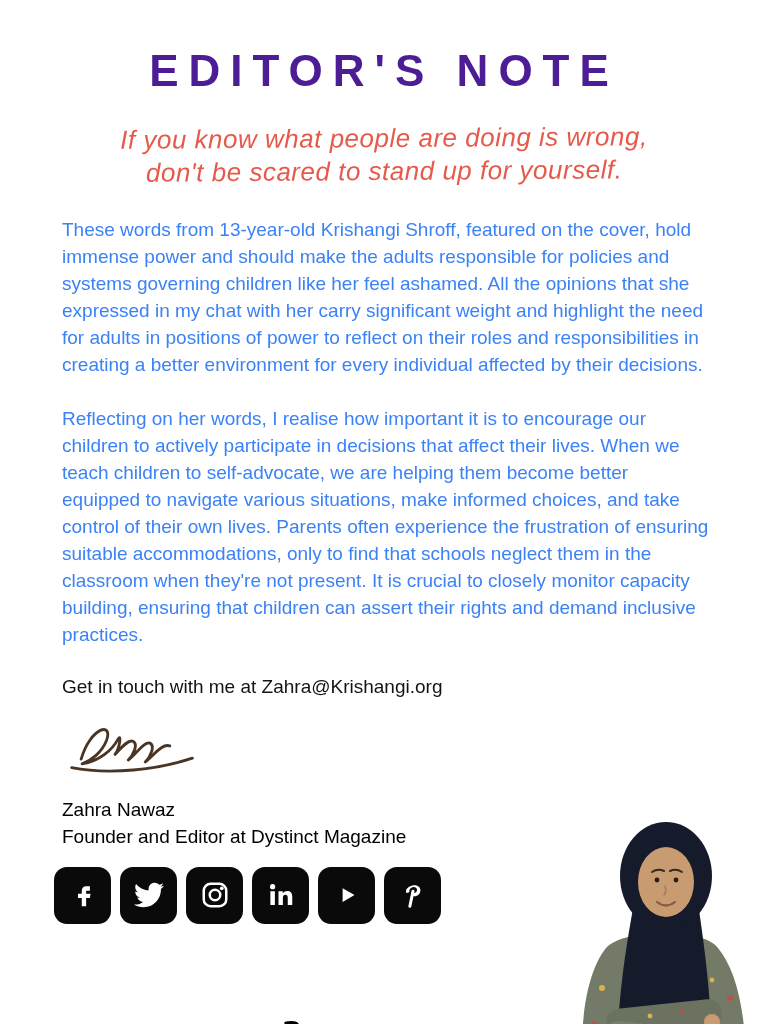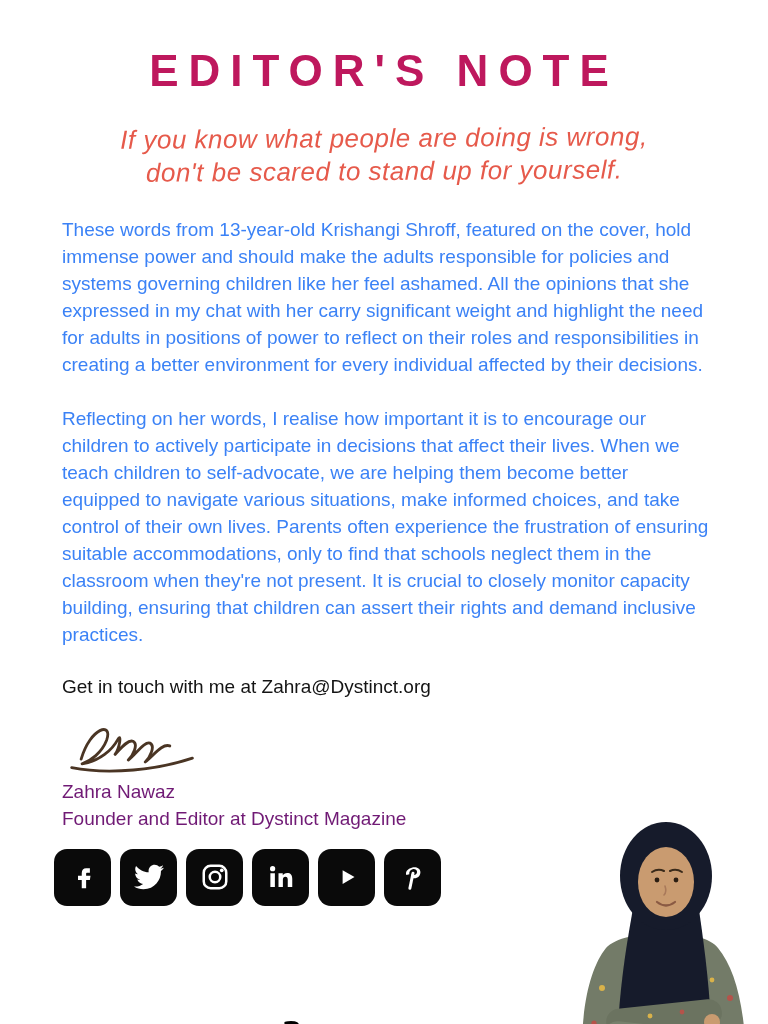--- a/index.html
+++ b/index.html
@@ -4,35 +4,35 @@
 <style>
   html,body{margin:0;padding:0;}
   body{
     width:768px;height:1024px;background:#ffffff;
     font-family:"Liberation Sans","DejaVu Sans",sans-serif;
     color:#111111;position:relative;overflow:hidden;
   }
   .page{width:768px;height:1024px;position:relative;}
   .page-title{
     margin:46px 0 0 0;text-align:center;
-    font-size:44px;font-weight:800;letter-spacing:10px;color:#be185d;
+    font-size:44px;font-weight:800;letter-spacing:10px;color:#4c1d95;
   }
   .quote{
     margin-top:26px;text-align:center;color:#e65a4b;
     font-size:26px;line-height:1.25;font-style:italic;font-weight:500;
     letter-spacing:0.5px;transform:rotate(-0.4deg);
   }
   .body-copy{
     margin:30px 58px 0 62px;
     font-size:19px;line-height:1.42;color:#3b82f6;
   }
   .body-copy p{margin:0 0 27px 0;}
   .contact-line{margin:0 0 0 62px;font-size:19px;color:#141414;}
   .signature{margin:14px 0 0 58px;height:66px;}
-  .author{margin:0 0 0 62px;font-size:19px;line-height:1.45;color:#701a75;}
+  .author{margin:18px 0 0 62px;font-size:19px;line-height:1.45;color:#000000;}
   .social-row{
     margin:16px 0 0 54px;display:flex;gap:9px;align-items:center;
   }
   .social-icon{
     width:57px;height:57px;border-radius:13px;background:#0a0a0a;
     display:flex;align-items:center;justify-content:center;cursor:pointer;
   }
   .social-icon svg{display:block;}
   .photo{
     position:absolute;right:0;bottom:0;width:214px;height:272px;
@@ -55,21 +55,21 @@
   <div class="quote">
     <div>If you know what people are doing is wrong,</div>
     <div>don't be scared to stand up for yourself.</div>
   </div>
 
   <div class="body-copy">
     <p>These words from 13-year-old Krishangi Shroff, featured on the cover, hold immense power and should make the adults responsible for policies and systems governing children like her feel ashamed. All the opinions that she expressed in my chat with her carry significant weight and highlight the need for adults in positions of power to reflect on their roles and responsibilities in creating a better environment for every individual affected by their decisions.</p>
     <p>Reflecting on her words, I realise how important it is to encourage our children to actively participate in decisions that affect their lives. When we teach children to self-advocate, we are helping them become better equipped to navigate various situations, make informed choices, and take control of their own lives.  Parents often experience the frustration of ensuring suitable accommodations, only to find that schools neglect them in the classroom when they're not present. It is crucial to closely monitor capacity building, ensuring that children can assert their rights and demand inclusive practices.</p>
   </div>
 
-  <div class="contact-line">Get in touch with me at Zahra@Dystinct.org</div>
+  <div class="contact-line">Get in touch with me at Zahra@Krishangi.org</div>
 
   <div class="signature">
     <svg width="150" height="66" viewBox="0 0 150 70">
       <g fill="none" stroke="#4a3524" stroke-width="3" stroke-linecap="round" stroke-linejoin="round">
         <path d="M20,50 C30,16 54,10 47,30 C42,43 30,52 21,55 C40,52 53,40 59,29 C63,22 61,38 56,45 C61,40 69,29 75,31 C81,34 75,46 70,51 C79,44 87,31 93,33 C99,36 93,48 88,53 C97,46 106,33 114,36"></path>
         <path d="M10,59 C50,67 102,61 138,49"></path>
       </g>
     </svg>
   </div>
 

